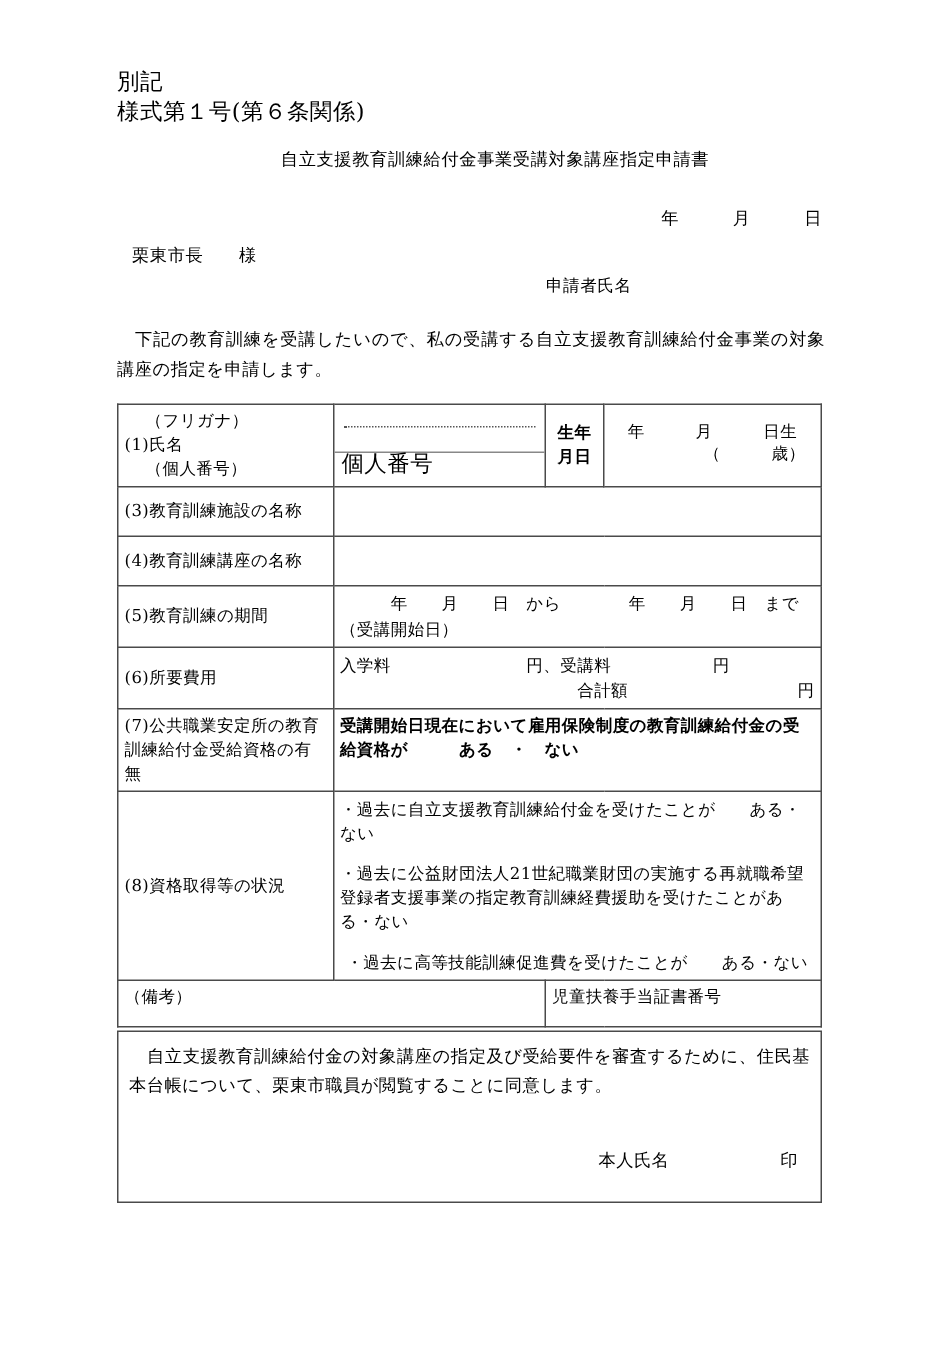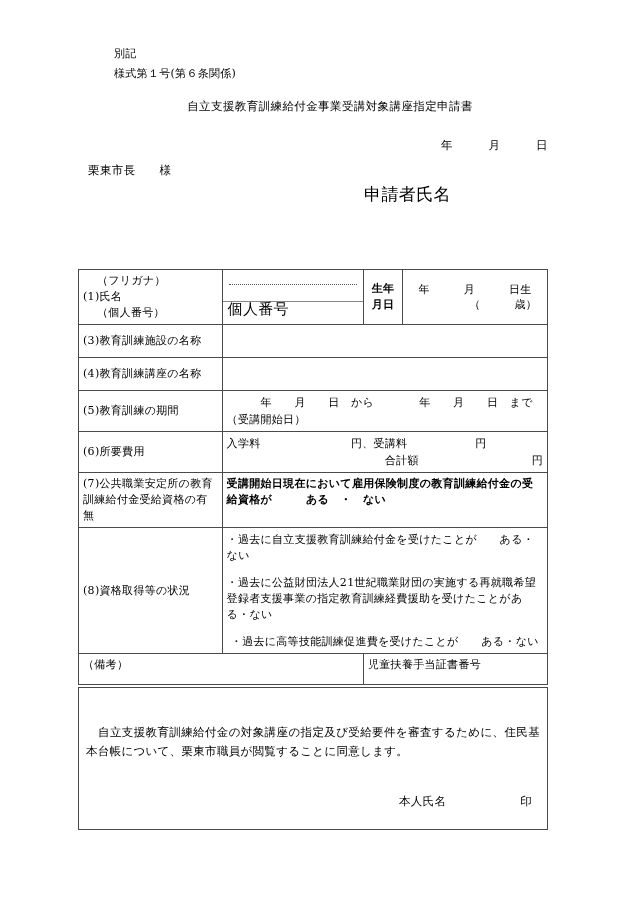--- a/index.html
+++ b/index.html
@@ -17,24 +17,23 @@
     height: 903px;
     background: #ffffff;
     overflow: hidden;
   }
 
   
   .hdr {
     position: absolute;
     left: 78px;
     top: 44px;
-    font-size: 11px;
+    font-size: 15px;
     line-height: 20px;
     letter-spacing: 0.3px;
-    margin-left: 36px;
   }
   .hdr .line { white-space: pre; }
 
   .doc-title {
     position: absolute;
     left: 0;
     right: 0;
     top: 99px;
     text-align: center;
     font-size: 11.5px;
@@ -58,21 +57,21 @@
     top: 163px;
     font-size: 11.5px;
     letter-spacing: 0.4px;
     white-space: pre;
   }
 
   .applicant-name {
     position: absolute;
     left: 364px;
     top: 183px;
-    font-size: 17px;
+    font-size: 11px;
     letter-spacing: 0.4px;
     white-space: pre;
   }
 
   .intro {
     position: absolute;
     left: 78px;
     top: 216px;
     width: 472px;
     font-size: 11.5px;
@@ -99,21 +98,21 @@
     line-height: 16px;
   }
   .lbl {
     width: 142px;
     vertical-align: middle;
   }
   .lbl-top { vertical-align: top; padding-top: 5px; }
   .lbl-mid { vertical-align: middle; }
 
   .c-bd  { width: 30px; text-align: center; line-height: 15px; font-weight: bold; }
-  .c-val { width: 136px; }
+  .c-val { width: 136px; font-family: Liberation Mono, monospace; }
 
   
   .name-cell {
     padding: 0 0 0 0;
     height: 47px;
     position: relative;
   }
   .furi-line {
     position: absolute;
     left: 6px;
@@ -174,21 +173,20 @@
     box-sizing: border-box;
     border: 1px solid #4a4a4a;
     padding: 7px 7px 6px 7px;
     font-size: 11.5px;
     letter-spacing: 0.3px;
   }
   .consent .ctext {
     line-height: 19px;
     text-indent: 12px;
     text-align: justify;
-    margin-top: 28px;
   }
   .consent .sig {
     margin-top: 19px;
     white-space: pre;
     text-align: right;
     padding-right: 8px;
   }
   .consent .sig .gap { display: inline-block; width: 74px; }
 </style>
 </head>
@@ -202,20 +200,21 @@
   </div>
 
   <div class="doc-title">
     <span>自立支援教育訓練給付金事業受講対象講座指定申請書</span>
   </div>
 
   <div class="date-line">年　　　月　　　日</div>
   <div class="addressee">栗東市長　　様</div>
   <div class="applicant-name">申請者氏名</div>
 
+  <div class="intro">下記の教育訓練を受講したいので、私の受講する自立支援教育訓練給付金事業の対象講座の指定を申請します。</div>
 
   <table class="tbl">
     <tbody>
 
       <tr>
         <td class="lbl lbl-top">
           <div style="padding-left:14px">（フリガナ）</div>
           <div>(1)氏名</div>
           <div style="padding-left:14px">（個人番号）</div>
         </td>

